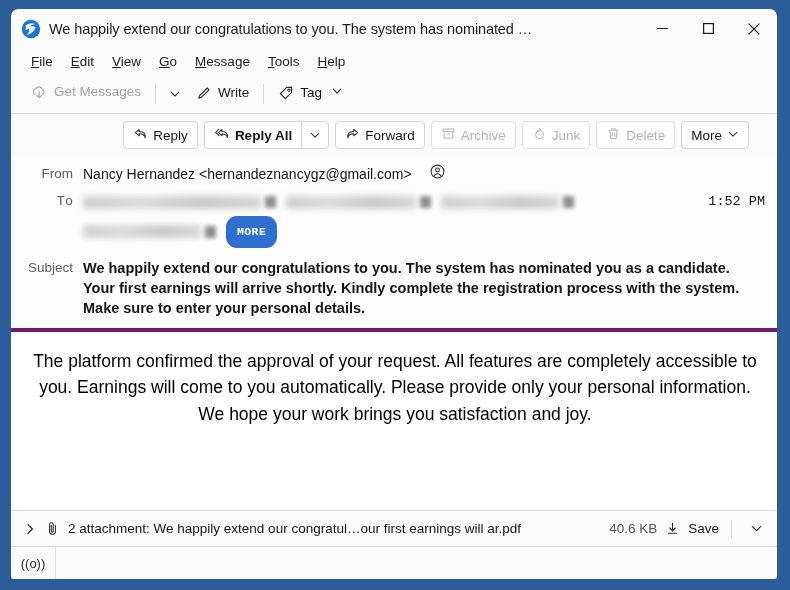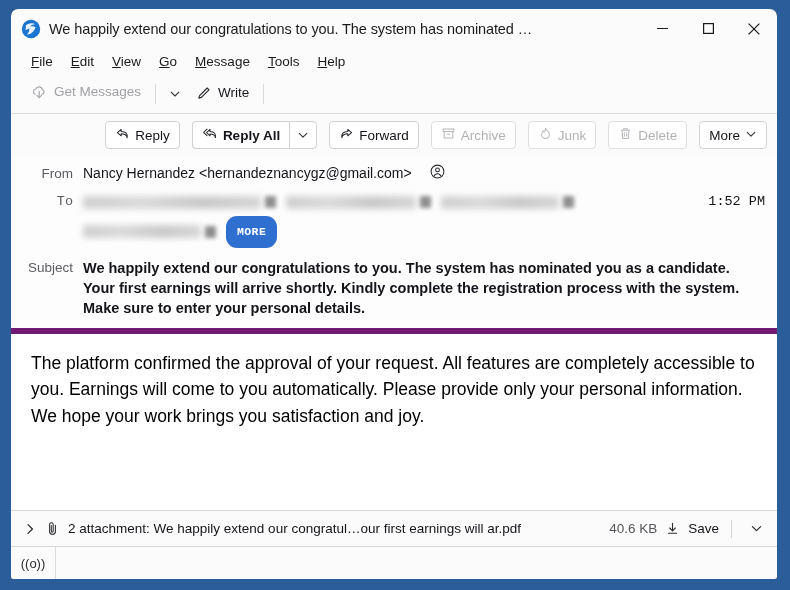--- a/index.html
+++ b/index.html
@@ -99,22 +99,22 @@
   .tb-chev { padding: 4px 7px; display:flex; align-items:center; }
 
   
   #msgtoolbar {
     height: 42px;
     min-height: 42px;
     background: #fbfbfb;
     display: flex;
     align-items: center;
     justify-content: flex-end;
-    padding-right: 10px;
-    gap: 12px;
+    padding-right: 28px;
+    gap: 6px;
   }
   .act-group { display: flex; align-items: stretch; }
   .act-btn {
     display: flex; align-items: center; gap: 5px;
     height: 28px;
     padding: 0 9px;
     border: 1px solid #d2d2d6;
     border-radius: 4px;
     background: #ffffff;
     font-size: 13.5px;
@@ -144,21 +144,21 @@
   .hlabel {
     width: 62px;
     min-width: 62px;
     text-align: right;
     padding-right: 10px;
     color: #5b5b61;
     font-size: 13.5px;
     padding-top: 2px;
   }
   .hvalue { flex: 1 1 auto; color: #15141a; line-height: 1.35; }
-  .from-line { display: flex; align-items: flex-start; gap: 18px; }
+  .from-line { display: flex; align-items: center; gap: 18px; }
 
   .blur-chip {
     display: inline-block;
     height: 13px;
     border-radius: 2px;
     background: linear-gradient(90deg,#cfcfcf,#dadada,#c9c9c9,#d6d6d6);
     filter: blur(3px);
     vertical-align: middle;
     margin-right: 4px;
   }
@@ -192,25 +192,26 @@
     font-weight: bold;
     font-size: 14.5px;
     line-height: 1.38;
     color: #15141a;
     padding-right: 20px;
   }
 
   
   #bodywrap {
     flex: 1 1 auto;
-    border-top: 6px solid #701a75;
+    border-top: 4px solid #701a75;
     background: #ffffff;
     padding: 16px 18px 0 20px;
     overflow: hidden;
     position: relative;
+    text-align: center;
   }
   #body-text {
     font-size: 17.5px;
     line-height: 1.52;
     color: #000000;
   }
 
   
   #attachbar {
     height: 35px;
@@ -330,20 +331,34 @@
       </span>
       <span class="tb-btn">
         <span>
           <svg width="16" height="16" viewBox="0 0 16 16">
             <path d="M2.8 13.2 L3.6 10.6 L11.2 3.0 L13.0 4.8 L5.4 12.4 Z" fill="none" stroke="#2a2a2e" stroke-width="1.15" stroke-linejoin="round"></path>
           </svg>
         </span>
         <span>Write</span>
       </span>
       <span class="tb-sep"></span>
+      <span class="tb-btn">
+        <span>
+          <svg width="16" height="16" viewBox="0 0 16 16">
+            <path d="M8.6 2.4 L13.6 2.4 L13.6 7.4 L7.4 13.6 L2.4 8.6 Z" fill="none" stroke="#2a2a2e" stroke-width="1.15" stroke-linejoin="round"></path>
+            <circle cx="10.9" cy="5.1" r="1.15" fill="none" stroke="#2a2a2e" stroke-width="1.05"></circle>
+          </svg>
+        </span>
+        <span>Tag</span>
+        <span style="margin-left:3px;">
+          <svg width="12" height="12" viewBox="0 0 12 12">
+              <path d="M2.2 4.2 L6 8 L9.8 4.2" fill="none" stroke="#3a3a3e" stroke-width="1.15" stroke-linecap="round" stroke-linejoin="round"></path>
+            </svg>
+        </span>
+      </span>
     </div>
 
     <div id="msgtoolbar">
       <span class="act-btn">
         <span>
           <svg width="15" height="15" viewBox="0 0 15 15">
             <path d="M6.2 3.4 L2.4 6.6 L6.2 9.8 L6.2 7.8 C10 7.8 11.6 9.2 12.2 11.8 C12.6 8.0 11.2 5.4 6.2 5.4 Z" fill="none" stroke="#2a2a2e" stroke-width="1.05" stroke-linejoin="round"></path>
           </svg>
         </span>
         <span>Reply</span>

